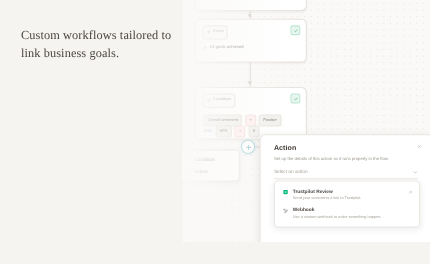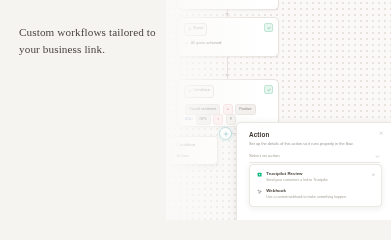--- a/index.html
+++ b/index.html
@@ -150,21 +150,21 @@
     padding:3.5px 7px;align-items:flex-start;
   }
   .option-ico{width:5.2px;height:5.2px;flex:none;margin-top:.4px;display:block;}
   .option-title{font-size:4.4px;color:#4a4540;line-height:1.05;font-weight:bold;}
   .option-desc{font-size:3.5px;color:#a7a199;line-height:1.25;margin-top:1.6px;}
   .option-arrow{position:absolute;right:6px;top:5px;width:4px;height:4px;display:block;}
 </style>
 </head>
 <body>
 
-<div id="headline">Custom workflows tailored to your business link.</div>
+<div id="headline">Custom workflows tailored to link business goals.</div>
 
 <div id="canvas">
 
   <div class="conn v-conn" style="left:61px;top:8px;height:9px;"></div>
   <div class="arrow" style="left:58.5px;top:13px;"></div>
 
   <div class="conn v-conn" style="left:61px;top:55px;height:24px;"></div>
   <div class="arrow" style="left:58.5px;top:74px;"></div>
 
   <div class="conn v-conn" style="left:61px;top:125px;height:7.5px;"></div>

